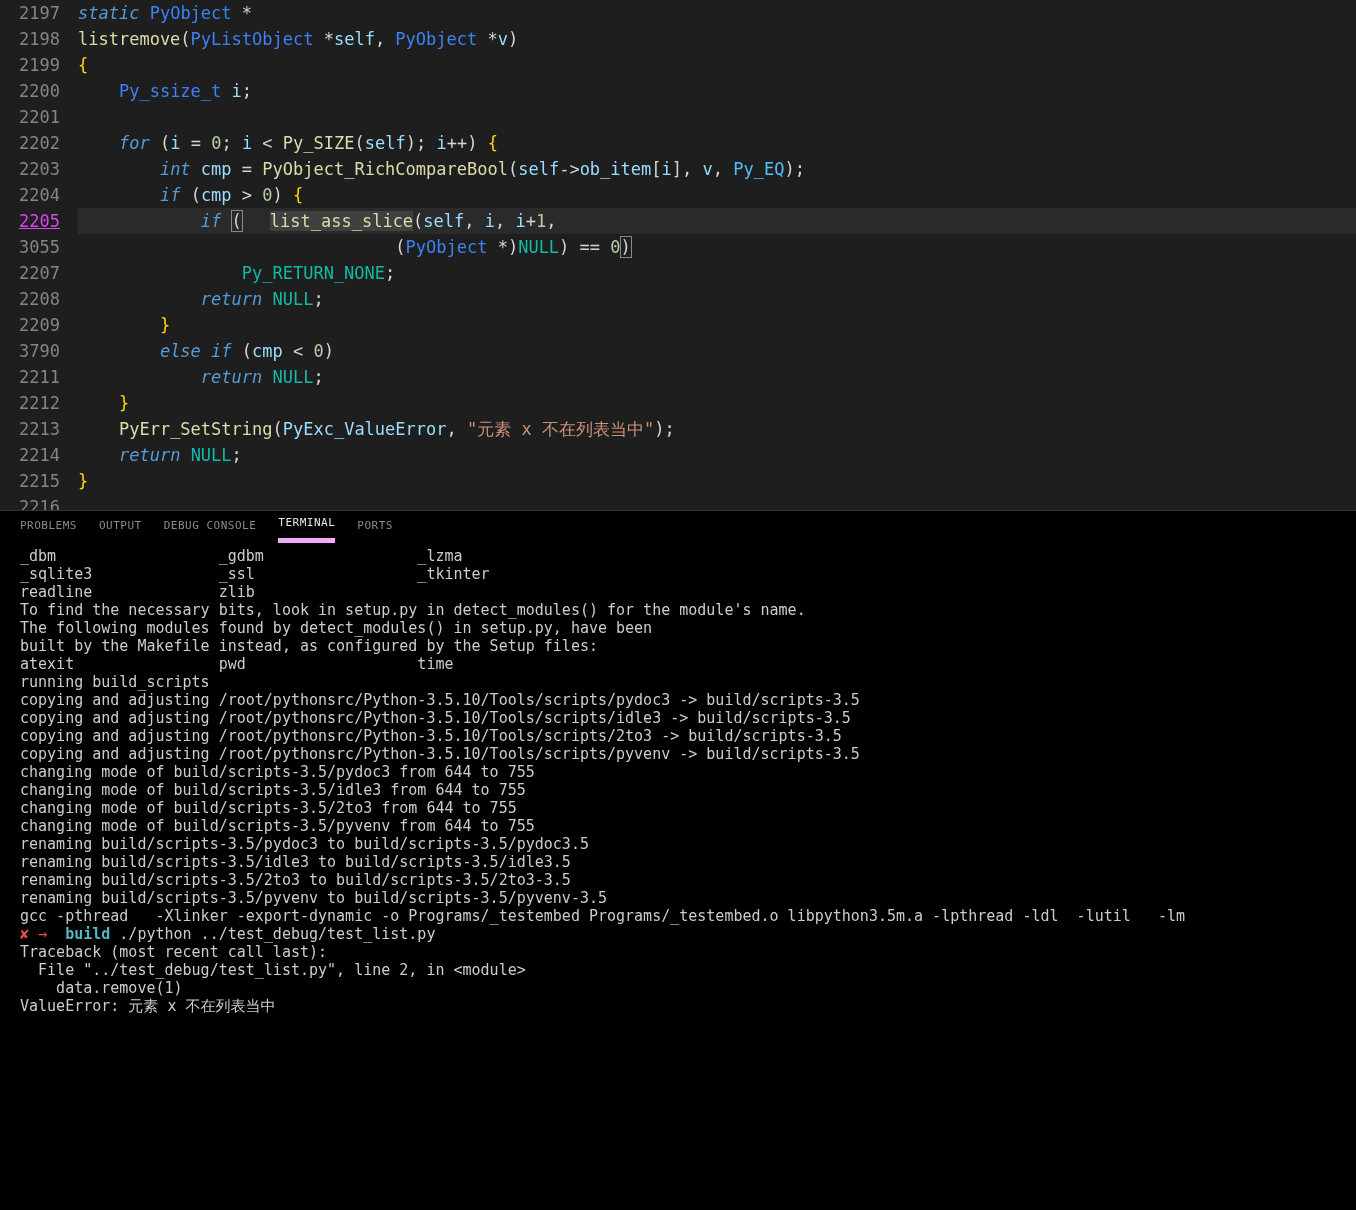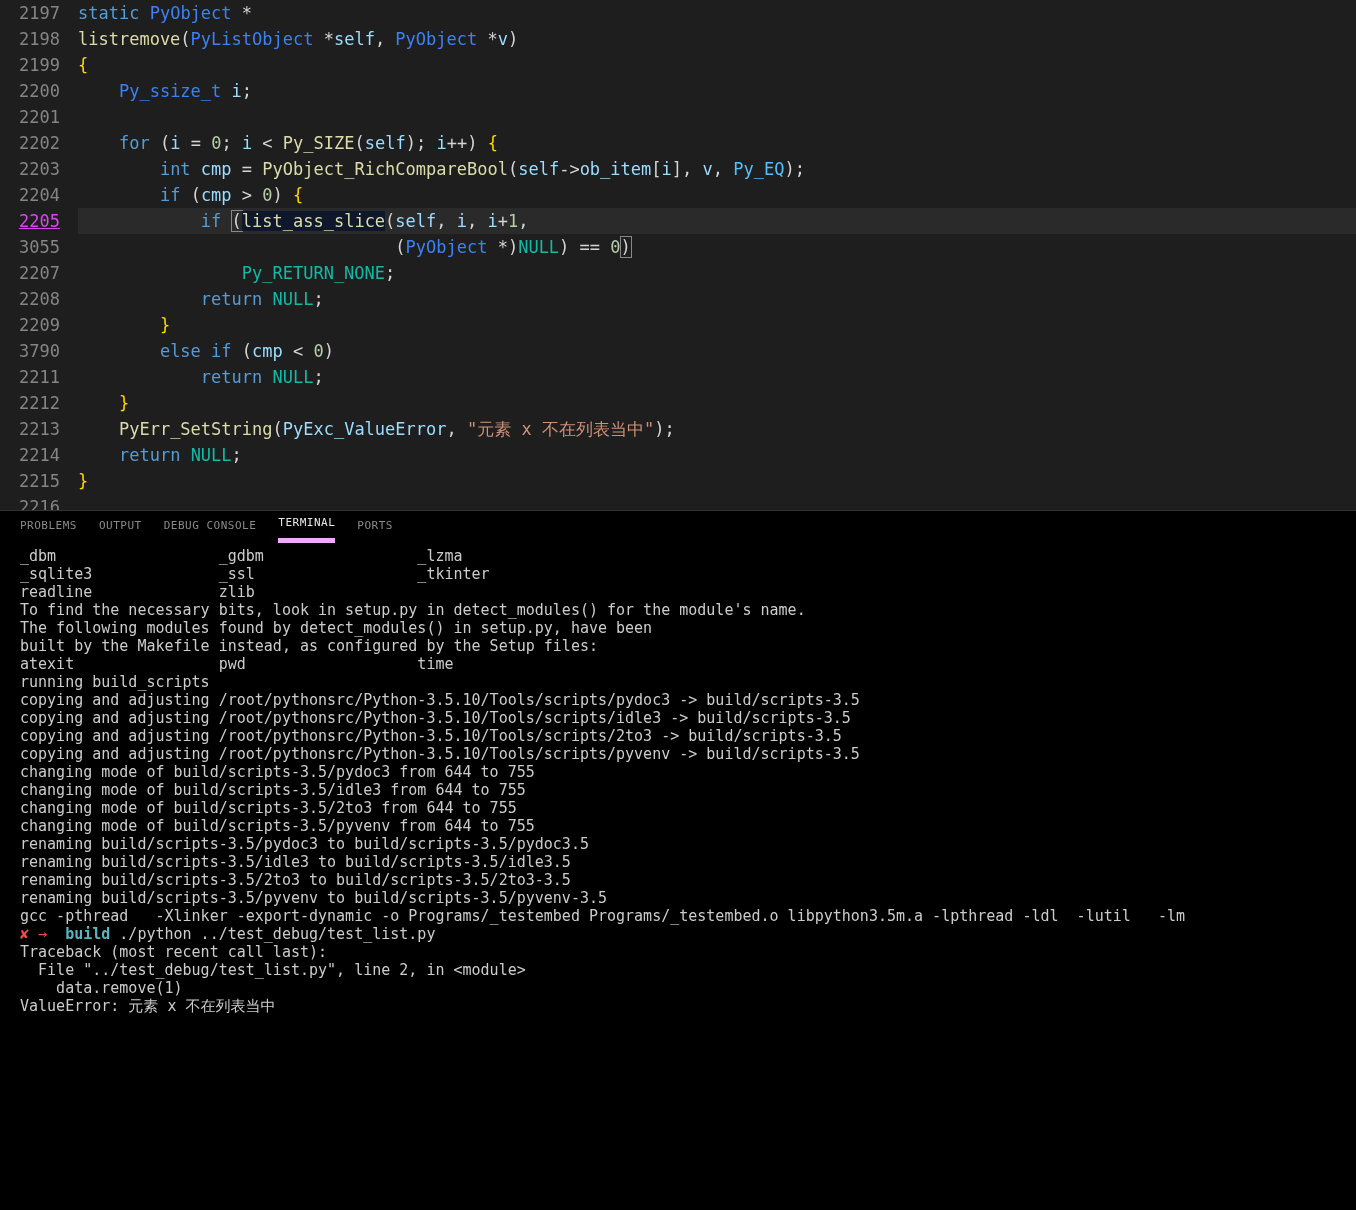--- a/index.html
+++ b/index.html
@@ -28,32 +28,32 @@
   }
   .gutter .ln { height: 26px; line-height: 26px; text-align: right; }
   .gutter .active { color: #d946ef; text-decoration: underline; }
   .code {
     flex: 1;
     font-size: 17px;
   }
   .code .line { height: 26px; line-height: 26px; white-space: pre; }
   .code .currentline { background: #2a2a2a; }
   
-  .kw { color: #569cd6; }     
+  .kw { color: #569cd6; font-style: italic; }     
   .type { color: #3b82f6; margin-top: 22px; }   
   .fn { color: #dcdcaa; }     
   .var { color: #9cdcfe; }
   .num { color: #b5cea8; }
   .str { color: #ce9178; }
   .op { color: #d4d4d4; }
   .punct { color: #d4d4d4; }
   .brace { color: #ffd700; }
   .const { color: #14b8a6; }
   .enum { color: #4fc1ff; }
-  .hl { background: #0f172a; }
+  .hl { background: #404040; margin-left: 28px; }
   .bracket-hl { border: 1px solid #888; margin: -1px; }
 
   .panel {
     border-top: 1px solid #333;
     background: #000000;
     height: 824px;
     display: flex;
     flex-direction: column;
   }
   .panel-tabs {

